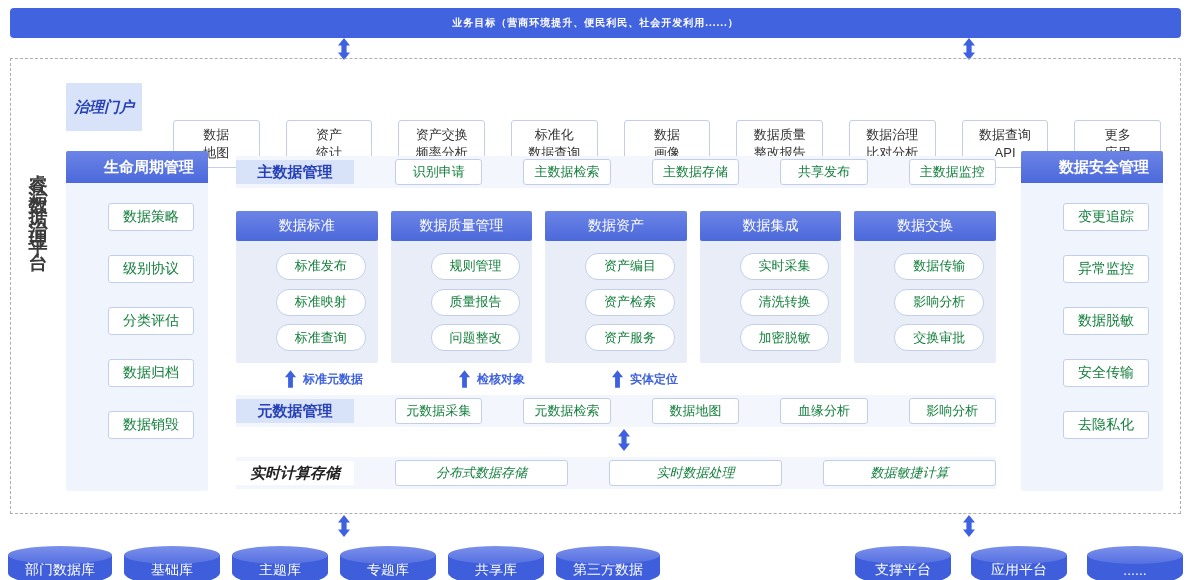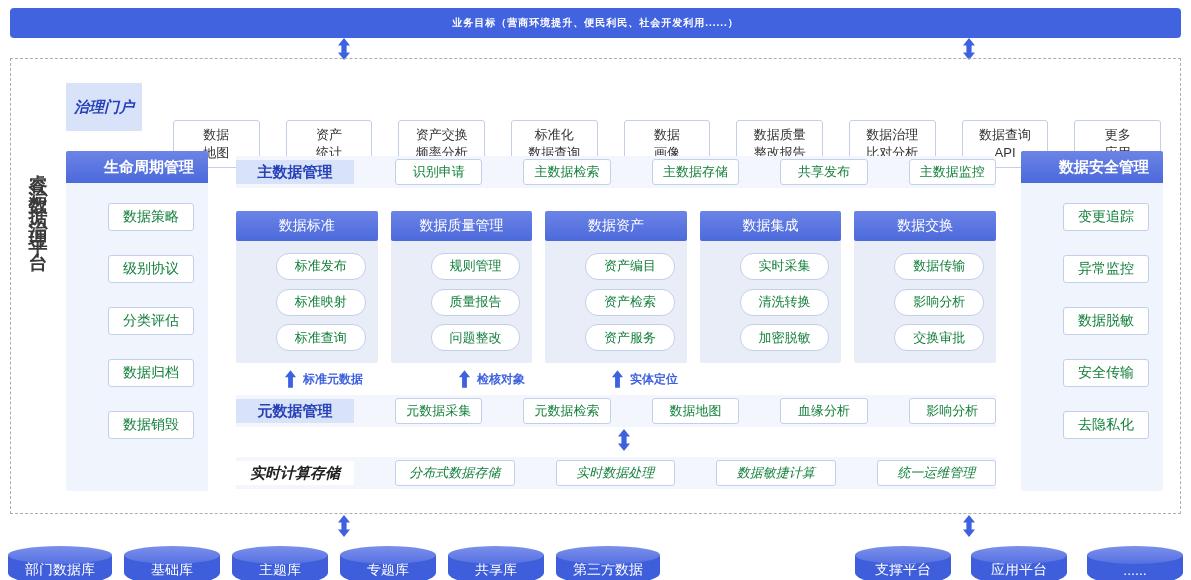--- a/index.html
+++ b/index.html
@@ -223,21 +223,20 @@
       <svg class="dbl-arrow" style="left:381px;top:370px;" viewBox="0 0 14 22">
           <path d="M7 0 L13 7.5 H9.6 V14.5 H13 L7 22 L1 14.5 H4.4 V7.5 H1 Z"></path>
         </svg>
 
       <div class="hrow" style="top:398px;font-style:italic;">
         <div class="rlabel white-label">实时计算存储</div>
         <div class="hitems">
             <div class="box hbox">分布式数据存储</div>
             <div class="box hbox">实时数据处理</div>
             <div class="box hbox">数据敏捷计算</div>
-            <div class="box hbox">统一运维管理</div>
           </div>
       </div>
 
     </div>
   </div>
 
   <svg class="dbl-arrow" style="left:337px;top:515px;" viewBox="0 0 14 22">
       <path d="M7 0 L13 7.5 H9.6 V14.5 H13 L7 22 L1 14.5 H4.4 V7.5 H1 Z"></path>
     </svg>
   <svg class="dbl-arrow" style="left:962px;top:515px;" viewBox="0 0 14 22">

